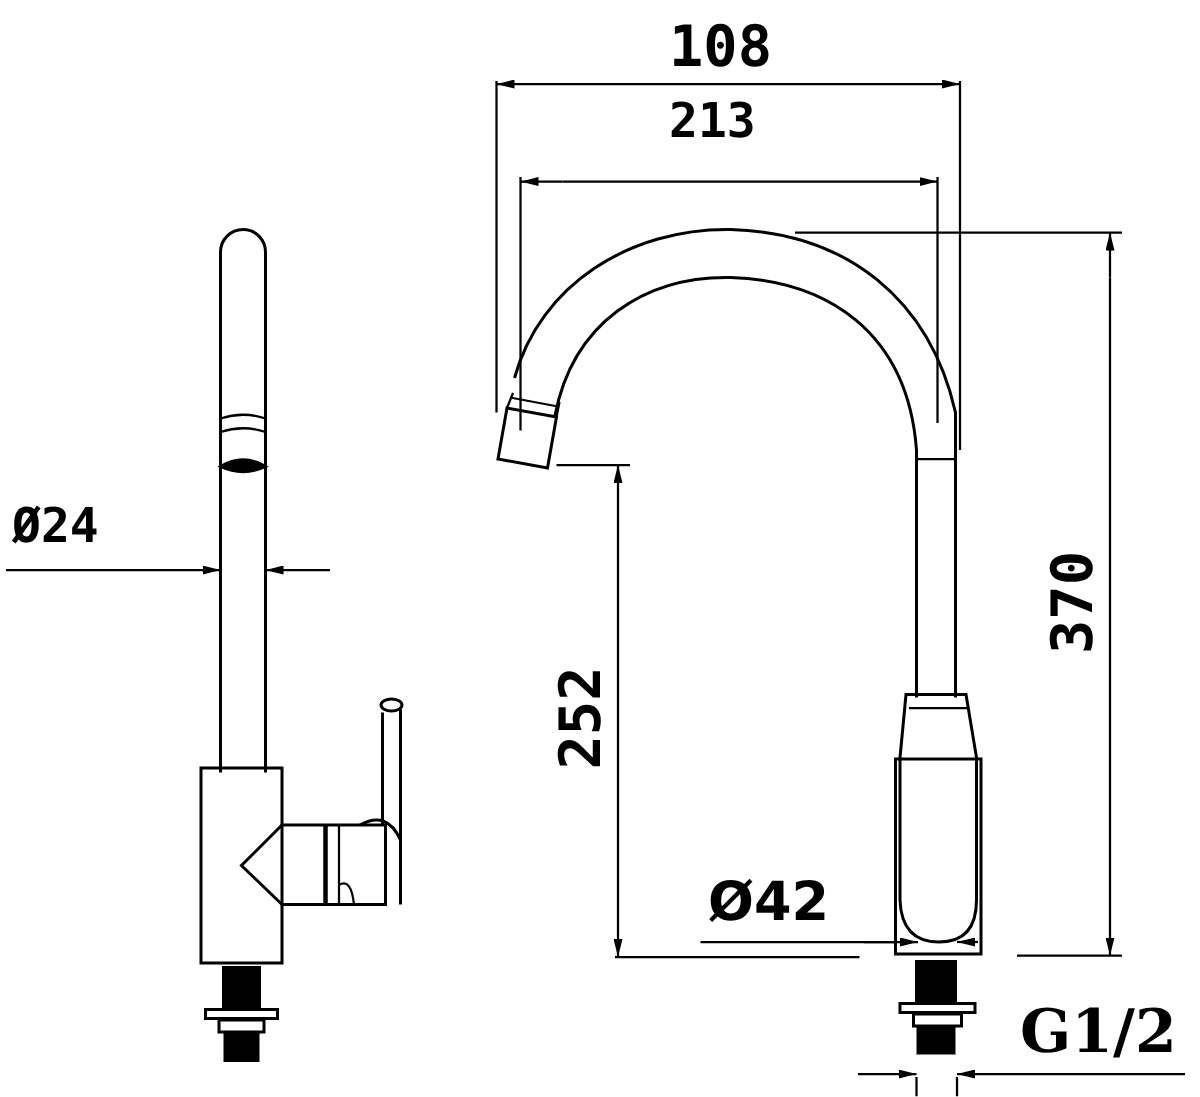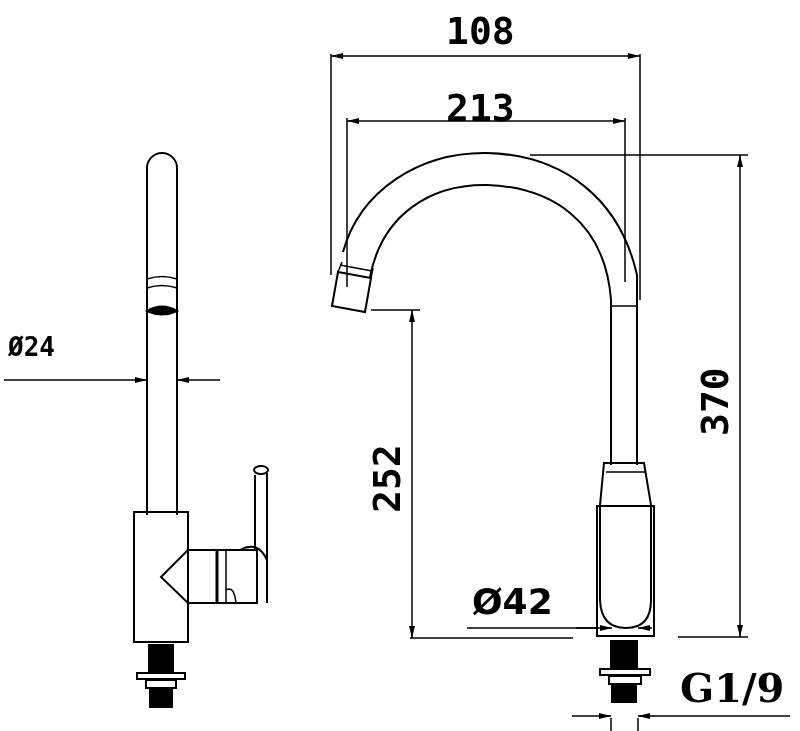--- a/index.html
+++ b/index.html
@@ -103,18 +103,18 @@
     <line x1="652" y1="628" x2="638" y2="628" stroke-width="1.5" marker-end="url(#arr)"></line>
 
     <line x1="572" y1="716" x2="611" y2="716" stroke-width="1.5" marker-end="url(#arr)"></line>
     <line x1="790" y1="716" x2="638" y2="716" stroke-width="1.5" marker-end="url(#arr)"></line>
     <line x1="611" y1="718" x2="611" y2="731" stroke-width="1.5"></line>
     <line x1="638" y1="718" x2="638" y2="731" stroke-width="1.5"></line>
   </g>
 </svg>
 
 <div class="dim-text" style="left:446px; top:12px; font-size:38px;">108</div>
-<div class="dim-text" style="left:446px; top:89px; font-size:38px;">213</div>
-<div class="dim-text" style="left:8px; top:334px; font-size:26px;">Ø24</div>
+<div class="dim-text" style="left:446px; top:64px; font-size:32px;">213</div>
+<div class="dim-text" style="left:8px; top:334px; font-size:32px;">Ø24</div>
 <div class="dim-text" style="left:472px; top:584px; font-size:36px; font-family:'DejaVu Sans', sans-serif;">Ø42</div>
-<div class="dim-text" style="left:680px; top:668px; font-size:40px; font-family:'DejaVu Serif', serif;">G1/9</div>
+<div class="dim-text" style="left:680px; top:668px; font-size:40px; font-family:'DejaVu Serif', serif;">G1/2</div>
 <div class="dim-text vert" style="left:368px; top:513px; font-size:38px;">252</div>
 <div class="dim-text vert" style="left:696px; top:436px; font-size:38px;">370</div>
 
 </body></html>

